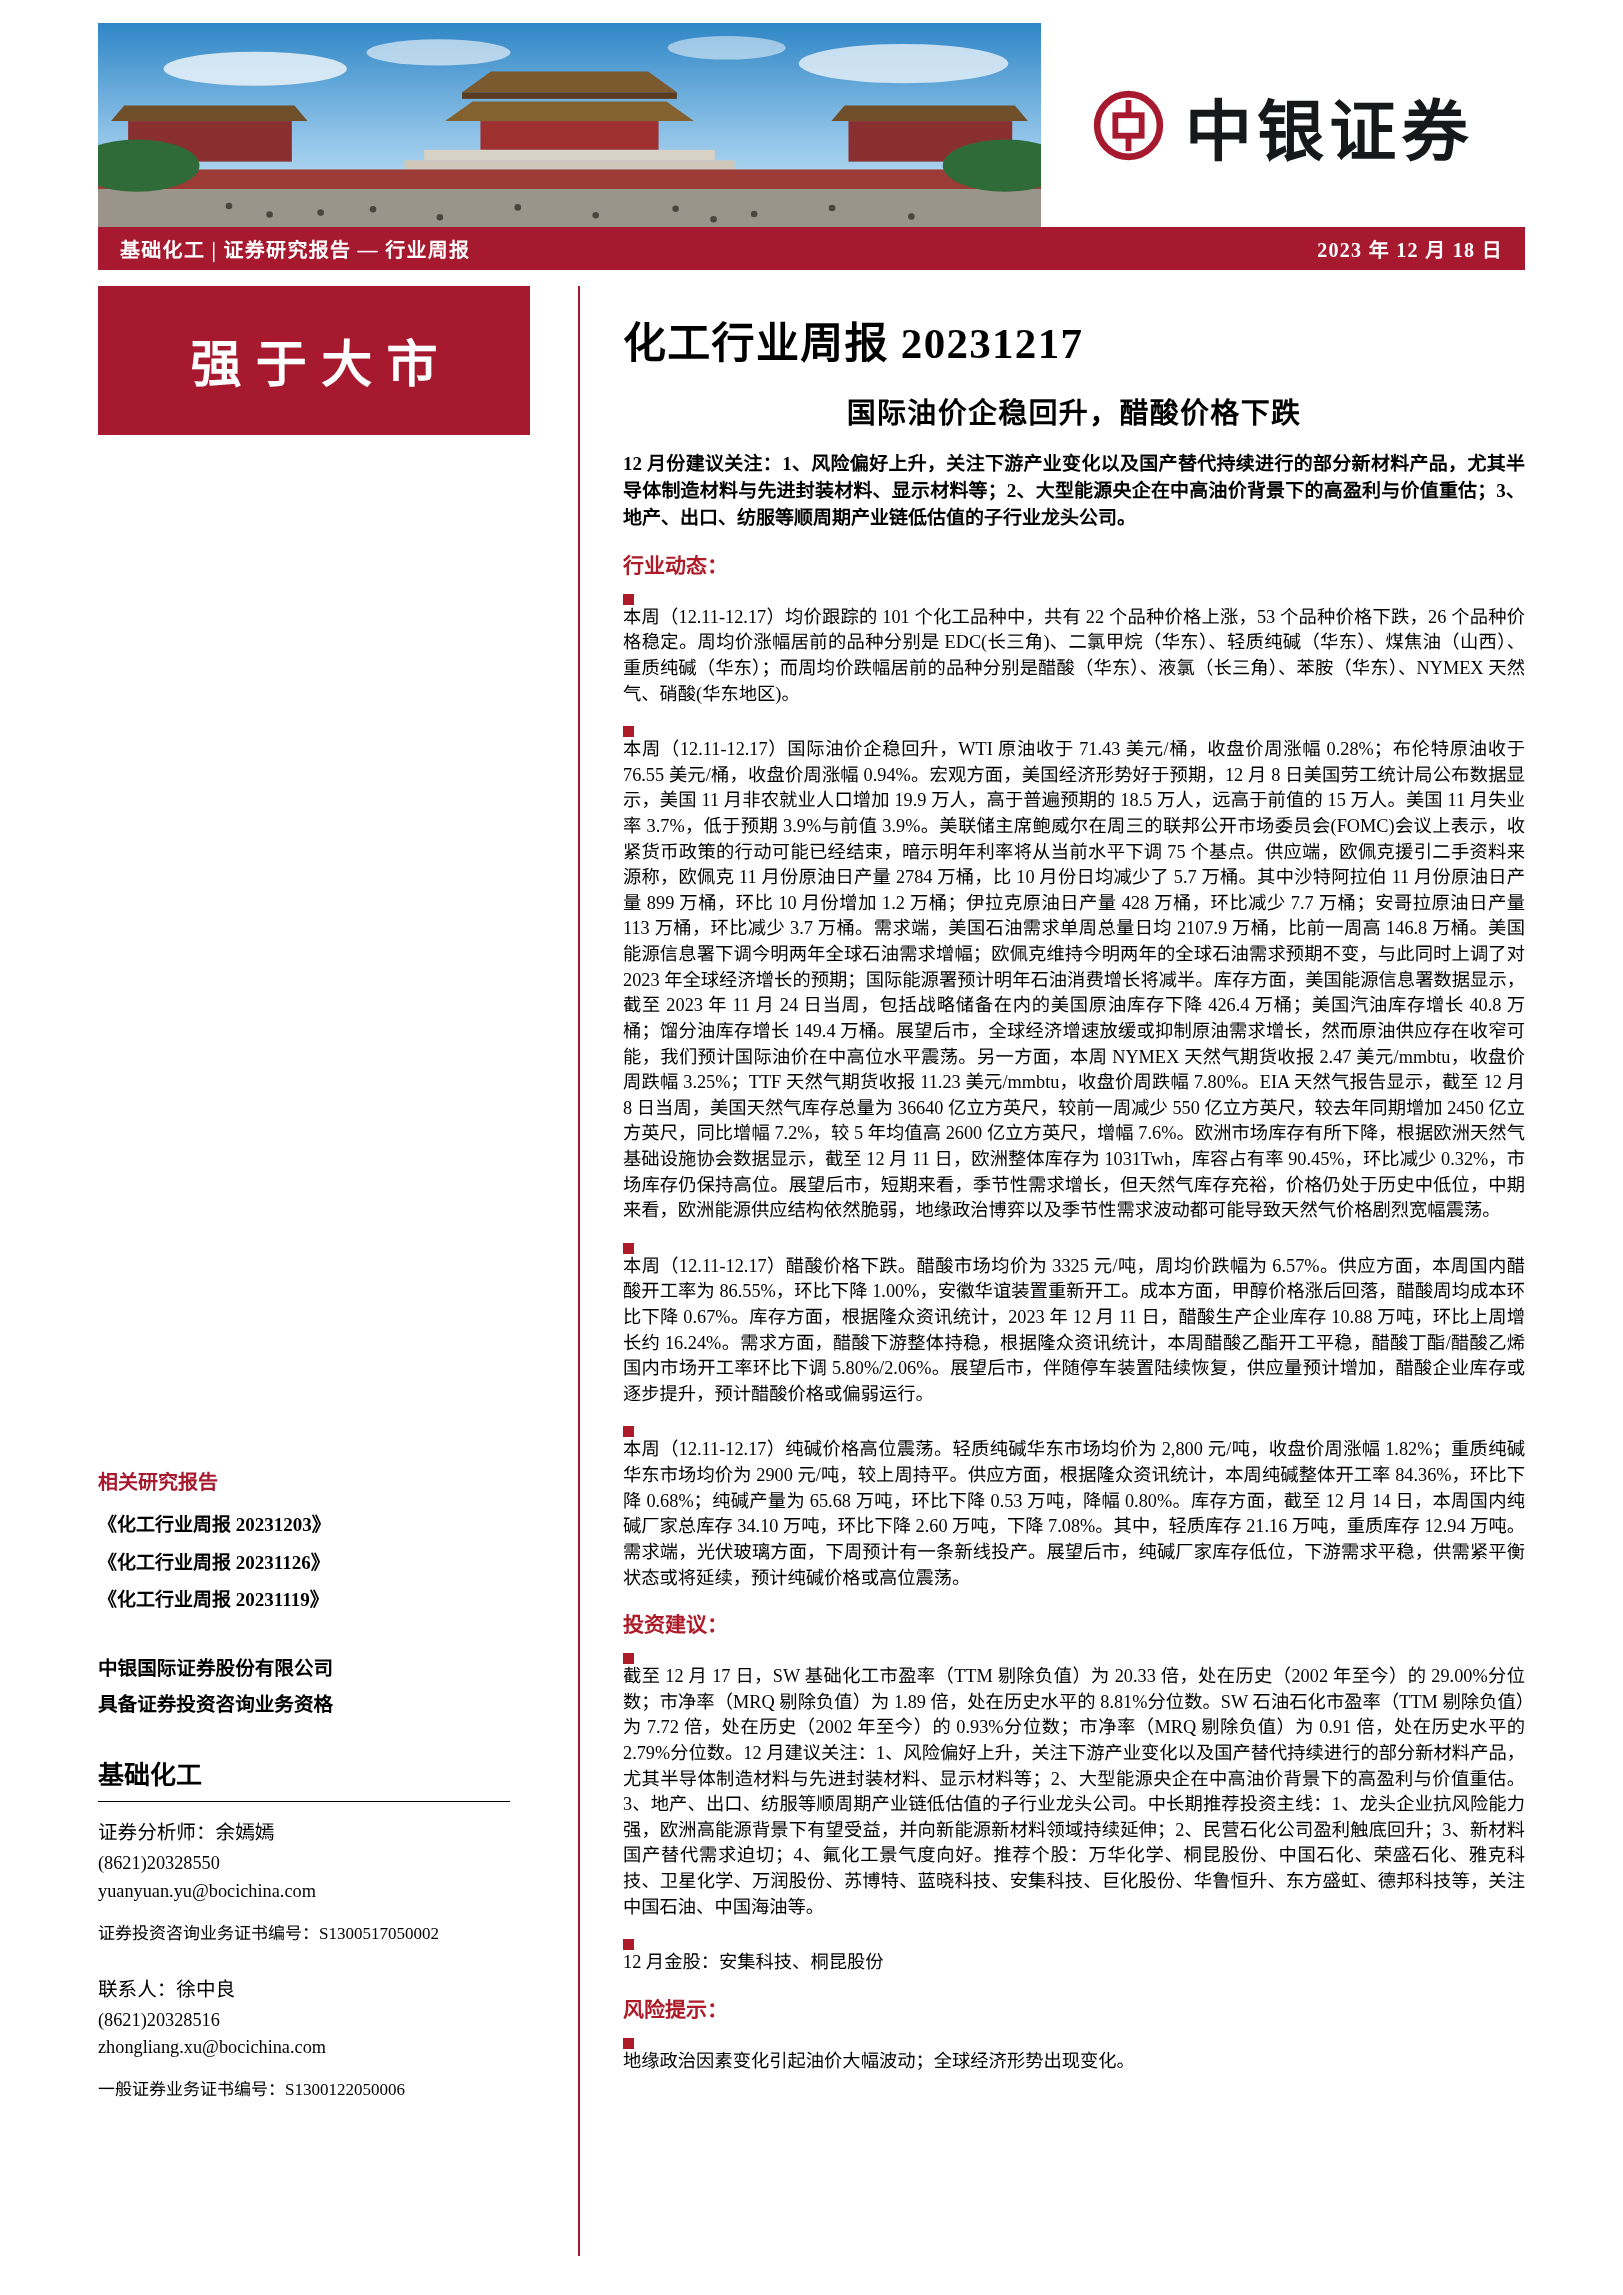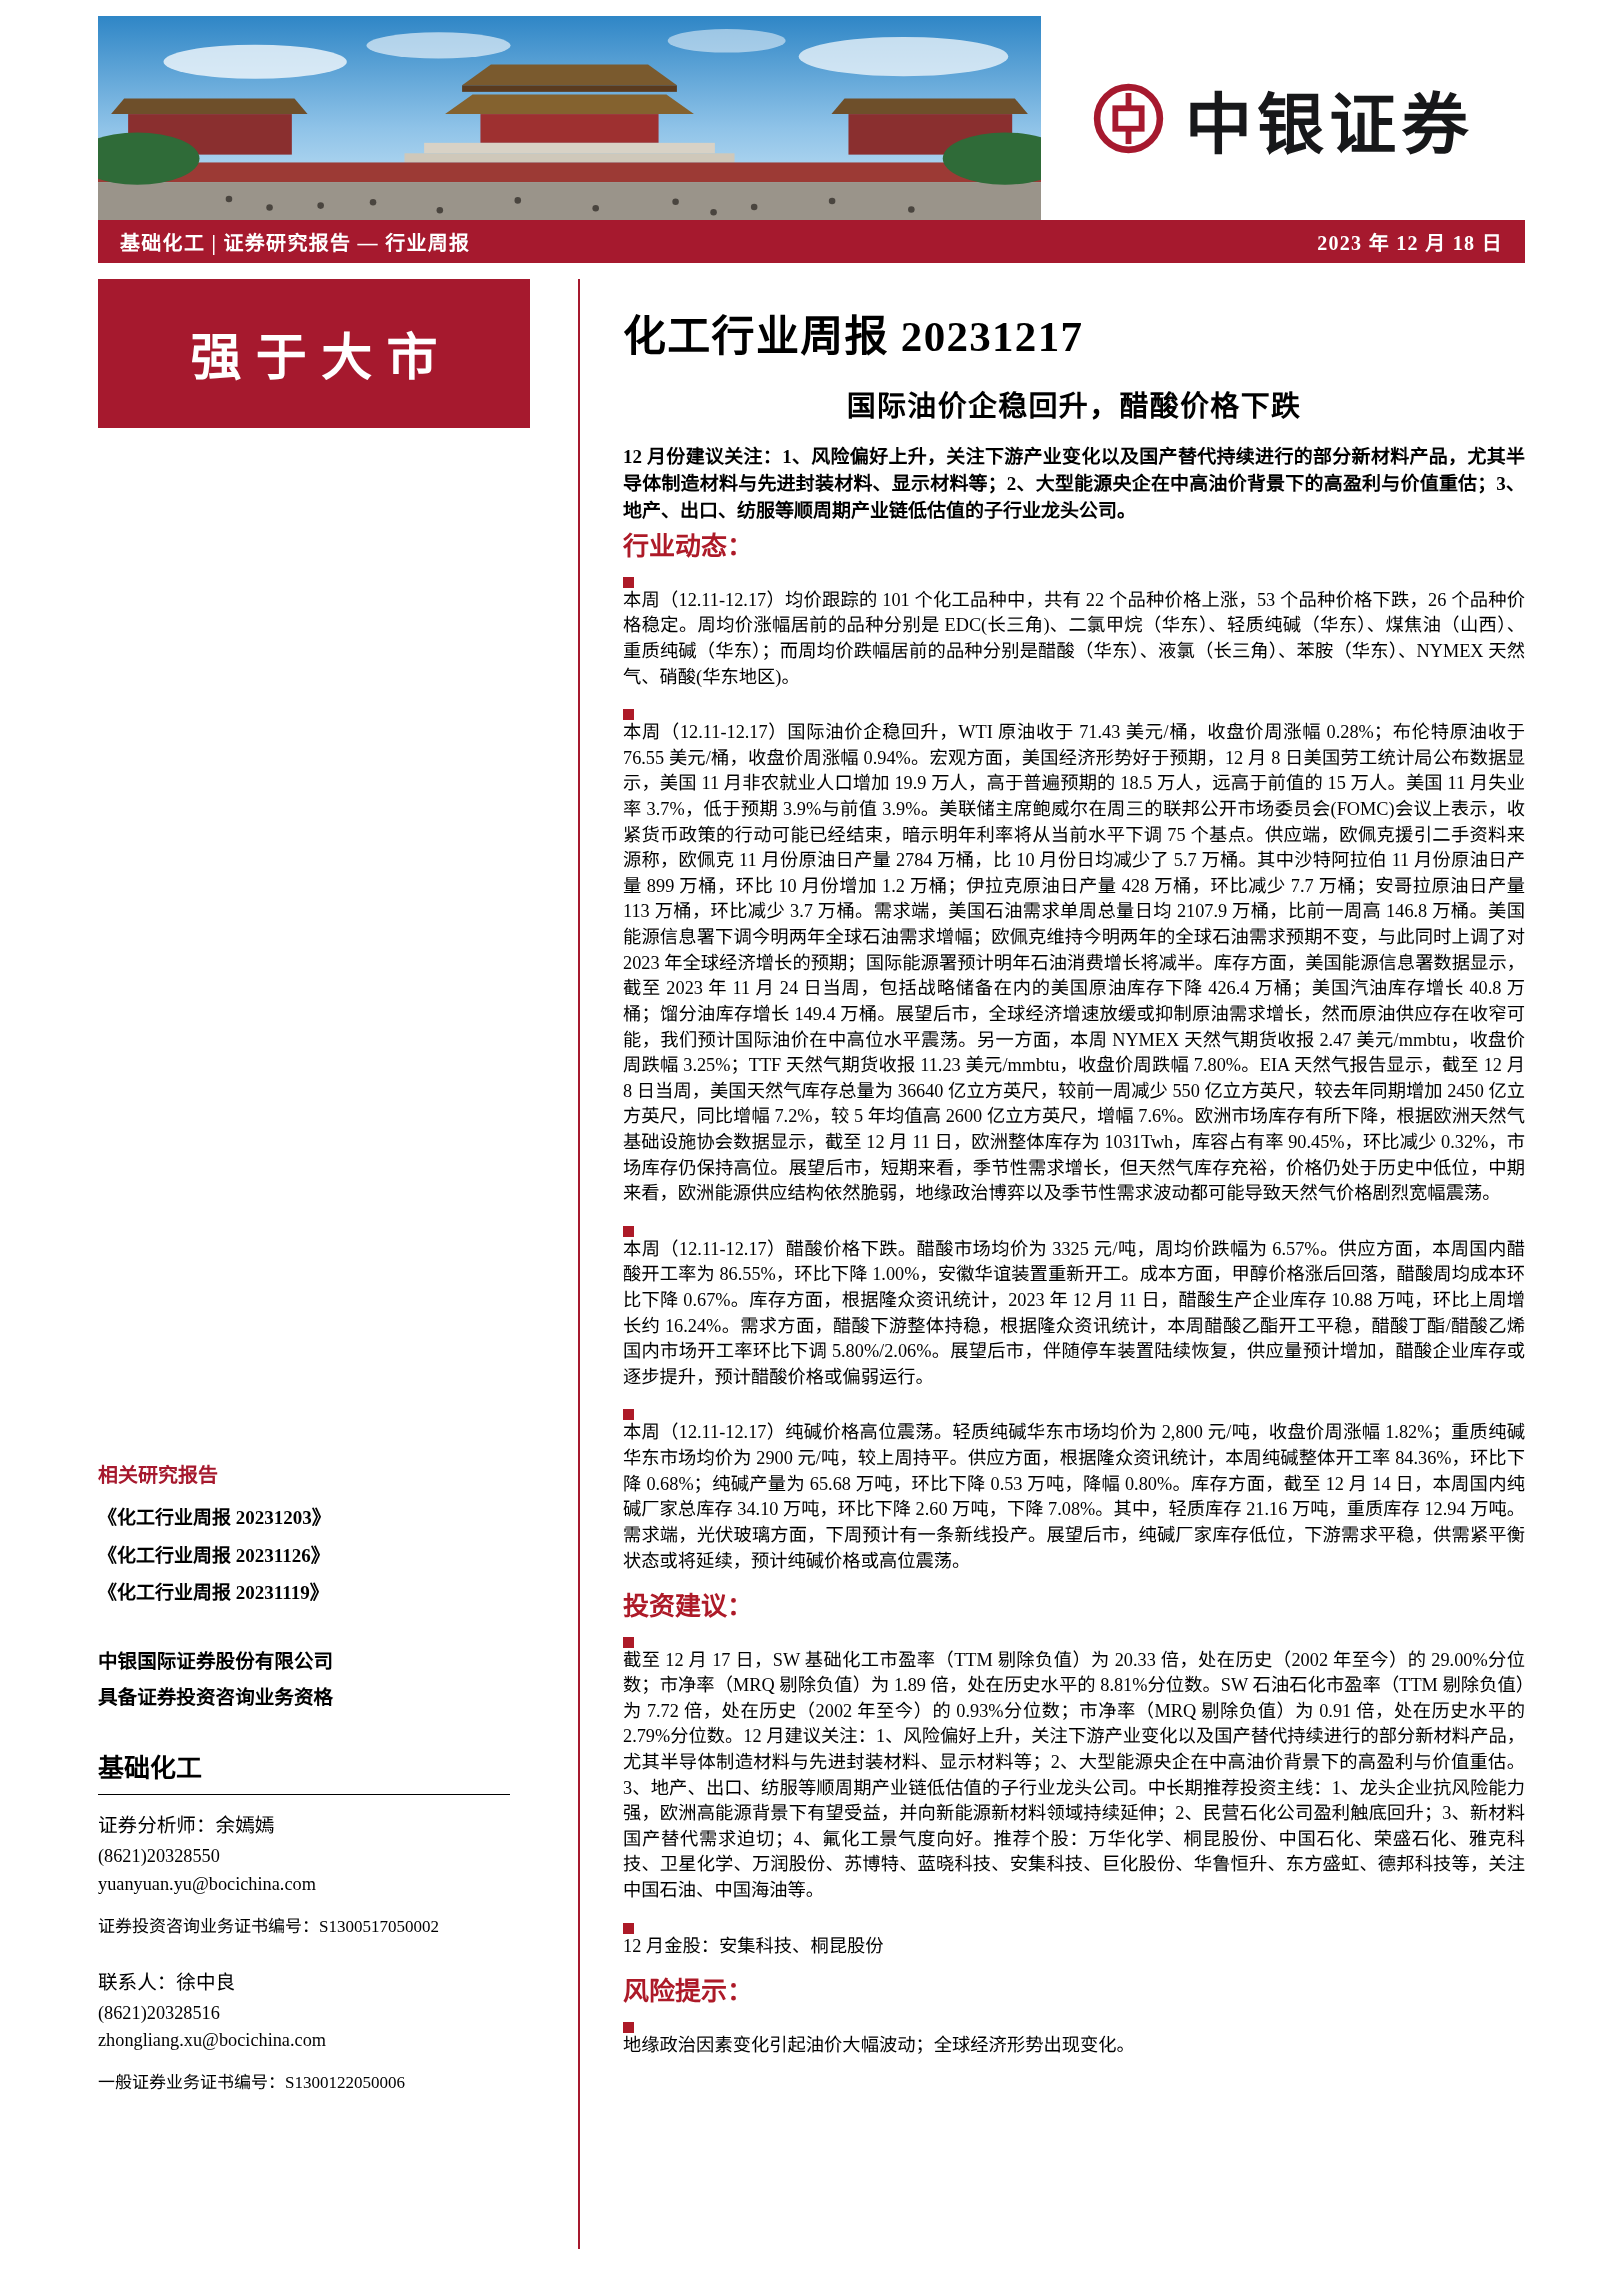--- a/index.html
+++ b/index.html
@@ -1,20 +1,20 @@
 <!DOCTYPE html>
 <html lang="zh-CN" style="font-size:10.5px"><head>
 <meta charset="utf-8">
 <style>
   html,body{margin:0;padding:0;}
   body{
     width:1623px;height:2295px;background:#ffffff;position:relative;overflow:hidden;
     font-family:"Liberation Serif","DejaVu Serif",serif;color:#000;
   }
-  .page{position:absolute;left:98px;top:16px;width:1427px;}
+  .page{position:absolute;left:98px;top:23px;width:1427px;}
 
   
   .banner{display:flex;height:204px;width:100%;}
   .banner-art{flex:1 1 auto;position:relative;overflow:hidden;}
   .banner-art svg{display:block;width:100%;height:100%;}
   .logo-box{width:484px;background:#ffffff;display:flex;align-items:center;justify-content:center;gap:19.6px;}
   .logo-mark{width:73px;height:73px;flex:0 0 auto;}
   .brand-text{font-size:67px;font-weight:700;color:#17181a;letter-spacing:5.2px;white-space:nowrap;}
 
   
@@ -42,21 +42,21 @@
     padding-bottom:10.5px;margin-bottom:14.4px;}
   .person-block{margin-bottom:29px;}
   .person-name{font-size:19.6px;font-weight:400;margin-bottom:7.9px;}
   .person-line{font-size:18.3px;margin-bottom:6.5px;}
   .person-cert{font-size:17px;margin-top:17px;}
 
   
   .report-title{font-size:43px;font-weight:700;margin-top:22px;letter-spacing:1.3px;}
   .report-subtitle{font-size:29px;font-weight:700;text-align:center;margin-top:19.6px;letter-spacing:1.3px;}
   .intro{font-size:19px;font-weight:700;line-height:1.42;text-align:justify;margin-top:19.6px;}
-  .section-heading{color:#ad1a28;font-size:26px;font-weight:700;margin-bottom:6.5px;}
+  .section-heading{color:#ad1a28;font-size:21px;font-weight:700;margin-top:17px;margin-bottom:6.5px;}
   .bullet{display:flex;margin-bottom:10.5px;flex-direction:column;}
   .bullet-marker{width:11px;height:11px;background:#ad1a28;flex:0 0 auto;margin-top:8.5px;margin-right:23.6px;}
   .bullet-text{flex:1 1 auto;font-size:18.3px;line-height:1.4;text-align:justify;}
 </style>
 </head>
 <body>
 
 <div class="page">
 
   <div class="banner">

